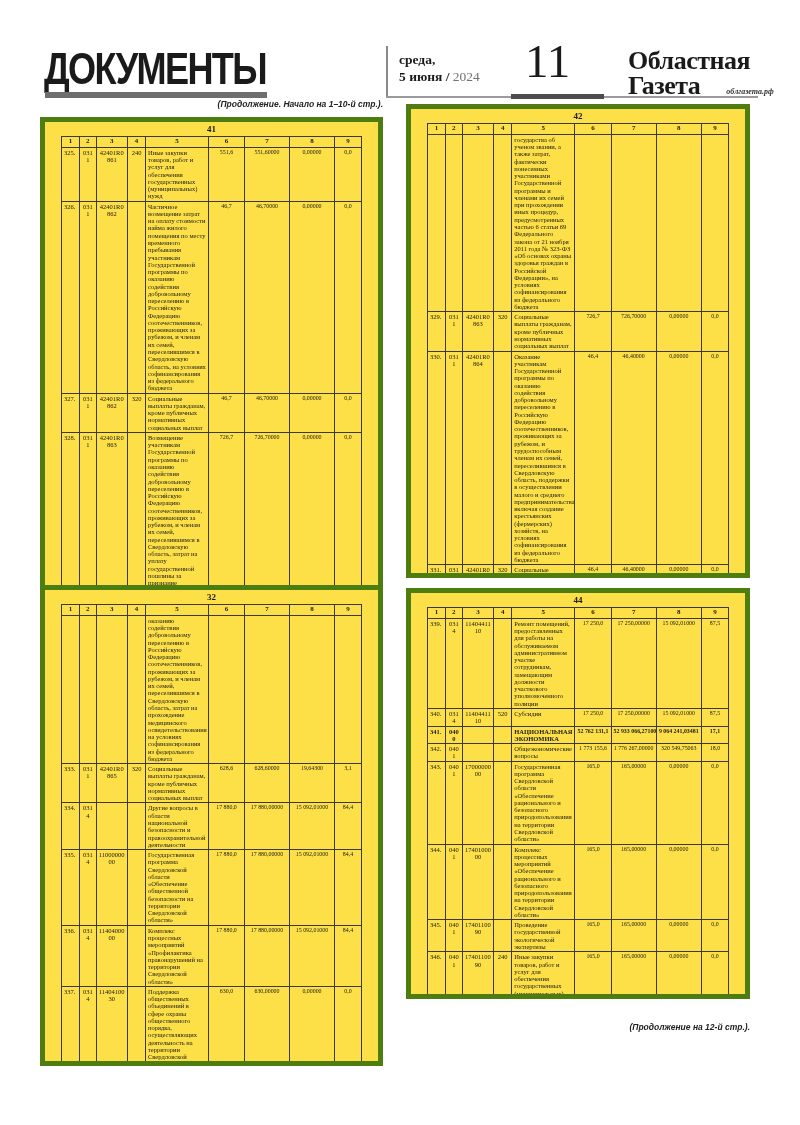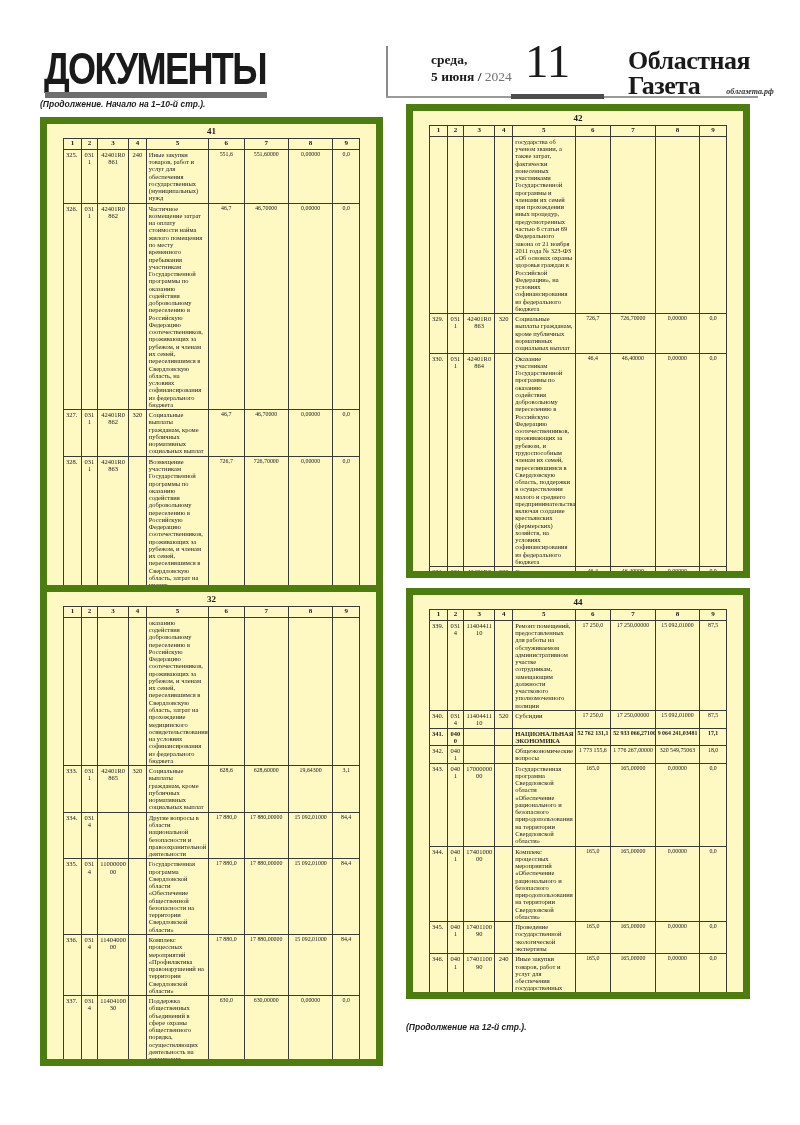--- a/index.html
+++ b/index.html
@@ -14,45 +14,45 @@
     position:absolute;left:44px;top:44px;margin:0;
     font-family:"Liberation Sans",sans-serif;
     font-weight:bold;font-size:44px;letter-spacing:-2px;
     transform:scaleX(.82);transform-origin:left top;white-space:nowrap;
   }
   .masthead-bar{position:absolute;left:45px;top:92px;width:222px;height:6px;background:#6e6e6e;}
   .head-vline{position:absolute;left:386px;top:46px;width:2px;height:50px;background:#8a8a8a;}
   .head-hline{position:absolute;left:386px;top:96px;width:372px;height:2px;background:#9a9a9a;}
   .date-block{
     position:absolute;left:399px;top:52px;
-    font-family:"Liberation Serif",serif;font-weight:bold;font-size:13.5px;line-height:1.25;margin-left:32px;
+    font-family:"Liberation Serif",serif;font-weight:bold;font-size:13.5px;line-height:1.25;
   }
   .date-block .year{font-weight:normal;color:#737373;}
   .page-number{
     position:absolute;left:525px;top:38px;margin:0;
     font-family:"Liberation Serif",serif;font-weight:normal;font-size:47px;line-height:1;
   }
   .page-number-bar{position:absolute;left:511px;top:94px;width:93px;height:5px;background:#4d4d4d;}
   .brand{
     position:absolute;left:628px;top:48px;
     font-family:Liberation Serif, serif;font-weight:bold;font-size:26px;line-height:.98;
     letter-spacing:-.5px;
   }
   .brand .site{font-size:8px;font-style:italic;font-weight:bold;color:#333;letter-spacing:0;margin-left:20px;}
   
   .cont-note{
-    position:absolute;text-align:left;
+    position:absolute;text-align:right;
     font-family:"Liberation Sans",sans-serif;font-style:italic;font-weight:bold;font-size:8.5px;color:#222;
   }
   .cont-top{left:40px;width:343px;top:99px;}
   .cont-bottom{left:406px;width:344px;top:1022px;}
   
   .panel{
-    position:absolute;background:#fef9c3;
-    border:7px solid #4d7c0f;box-sizing:border-box;
+    position:absolute;background:#fde047;
+    border:5px solid #4d7c0f;box-sizing:border-box;
     padding:1px 16px 4px 16px;overflow:hidden;
   }
   .panel-41{left:40px;top:117px;width:343px;height:487px;}
   .panel-42{left:406px;top:104px;width:344px;height:474px;}
   .panel-43{left:40px;top:585px;width:343px;height:481px;}
   .panel-44{left:406px;top:588px;width:344px;height:411px;}
   .tbl-number{
     text-align:center;font-weight:bold;font-size:9px;margin:1px 0 2px 0;
     font-family:"Liberation Serif",serif;
   }

